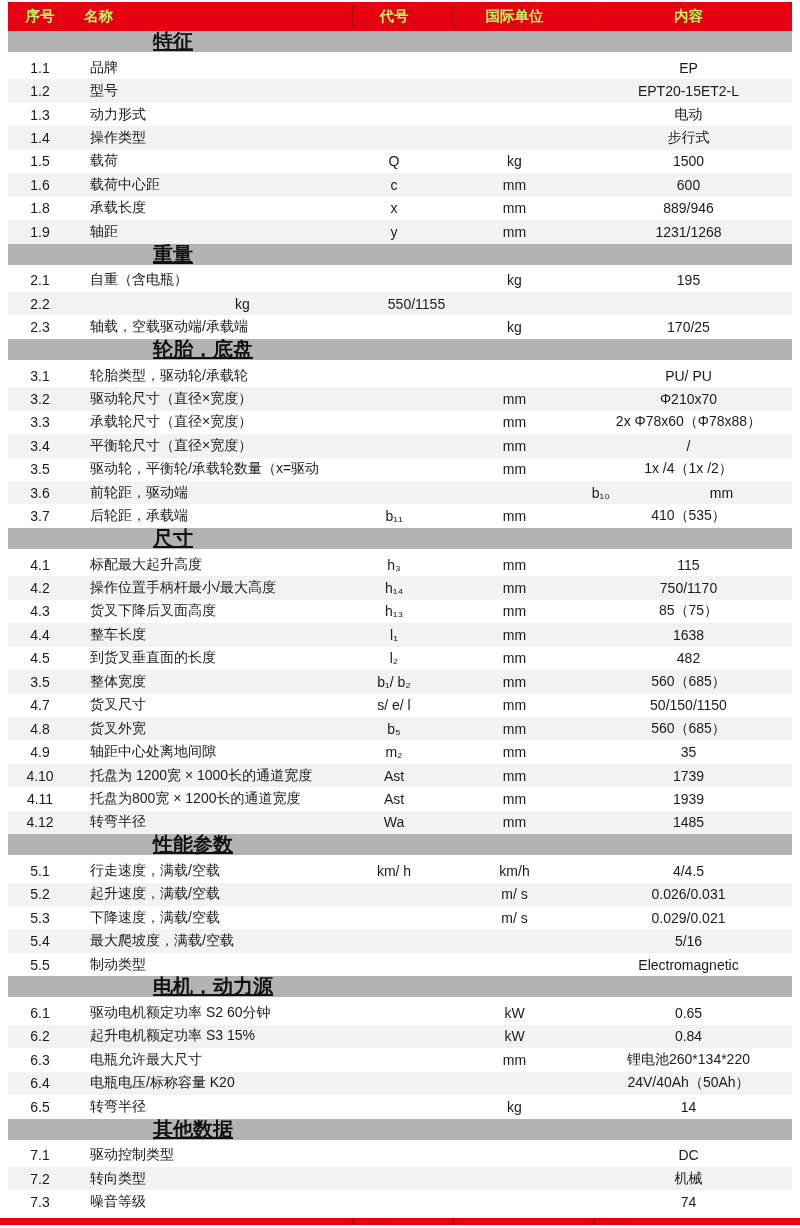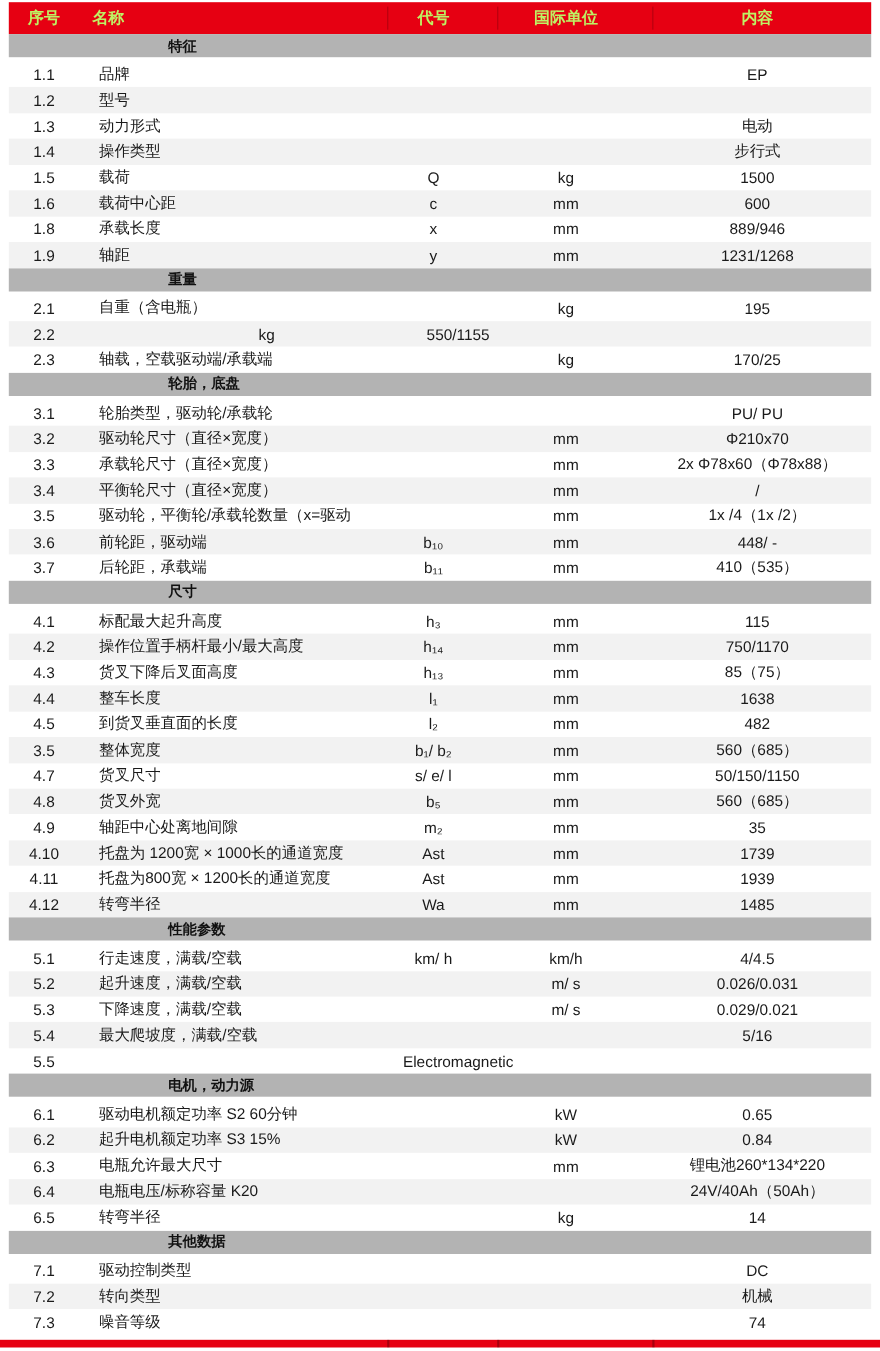--- a/index.html
+++ b/index.html
@@ -20,22 +20,22 @@
     display:flex;align-items:center;
   }
   .hsep{position:absolute;top:4px;bottom:4px;width:1px;background:rgba(0,0,0,.22);}
   .hsep.s1{left:344px}.hsep.s2{left:444px}.hsep.s3{left:585px}
   
   .tbody{position:absolute;top:31px;left:8px;right:8px;}
   .band{
     height:21px;margin-bottom:4px;
     background:var(--band,#b3b3b3);
     display:flex;align-items:center;
-    font-weight:bold;font-size:13px;color:#111;
-    padding-left:145px;box-sizing:border-box;
+    font-weight:bold;font-size:20px;color:#111;
+    padding-left:145px;box-sizing:border-box;text-decoration:underline;
   }
   .row{height:23.45px;display:flex;align-items:center;}
   .row.alt{background:var(--stripe,#f2f2f2);}
   .c{display:flex;align-items:center;justify-content:center;height:100%;box-sizing:border-box;overflow:hidden;white-space:nowrap;}
   .c.no{width:64px;}
   .c.name{flex:1;justify-content:flex-start;padding-left:18px;}
   .thead .c.name{padding-left:12px;}
   .c.code{width:100px;}
   .c.unit{width:141px;}
   .c.value{width:207px;}
@@ -72,20 +72,21 @@
         <div class="c name">品牌</div>
         <div class="c code"></div>
         <div class="c unit"></div>
         <div class="c value">EP</div>
       </div>
       <div class="row alt">
         <div class="c no">1.2</div>
         <div class="c name">型号</div>
         <div class="c code"></div>
         <div class="c unit"></div>
+        <div class="c value">EPT20-15ET2-L</div>
       </div>
       <div class="row">
         <div class="c no">1.3</div>
         <div class="c name">动力形式</div>
         <div class="c code"></div>
         <div class="c unit"></div>
         <div class="c value">电动</div>
       </div>
       <div class="row alt">
         <div class="c no">1.4</div>
@@ -181,21 +182,20 @@
         <div class="c name">驱动轮，平衡轮/承载轮数量（x=驱动</div>
         <div class="c code"></div>
         <div class="c unit">mm</div>
         <div class="c value">1x /4（1x /2）</div>
       </div>
       <div class="row alt">
         <div class="c no">3.6</div>
         <div class="c name">前轮距，驱动端</div>
         <div class="c code">b₁₀</div>
         <div class="c unit">mm</div>
-        <div class="c value">448/ -</div>
       </div>
       <div class="row">
         <div class="c no">3.7</div>
         <div class="c name">后轮距，承载端</div>
         <div class="c code">b₁₁</div>
         <div class="c unit">mm</div>
         <div class="c value">410（535）</div>
       </div>
       <div class="band">
         <span>尺寸</span>
@@ -310,20 +310,21 @@
       </div>
       <div class="row alt">
         <div class="c no">5.4</div>
         <div class="c name">最大爬坡度，满载/空载</div>
         <div class="c code"></div>
         <div class="c unit"></div>
         <div class="c value">5/16</div>
       </div>
       <div class="row">
         <div class="c no">5.5</div>
+        <div class="c name">制动类型</div>
         <div class="c code"></div>
         <div class="c unit"></div>
         <div class="c value">Electromagnetic</div>
       </div>
       <div class="band">
         <span>电机，动力源</span>
       </div>
       <div class="row">
         <div class="c no">6.1</div>
         <div class="c name">驱动电机额定功率 S2 60分钟</div>

